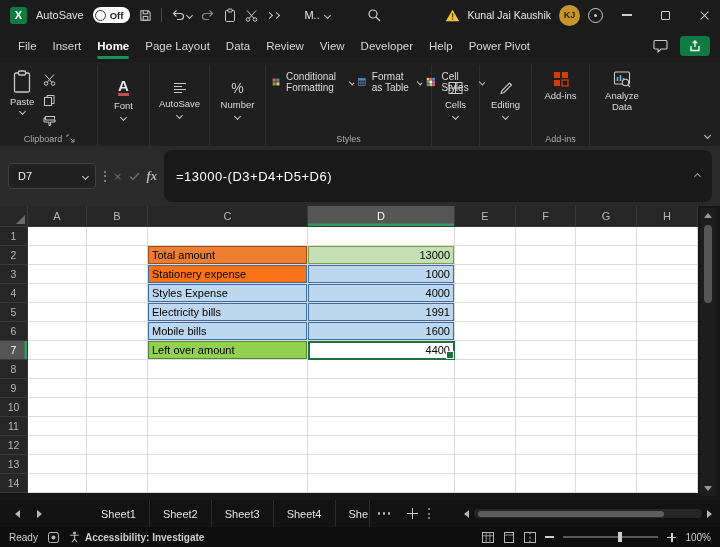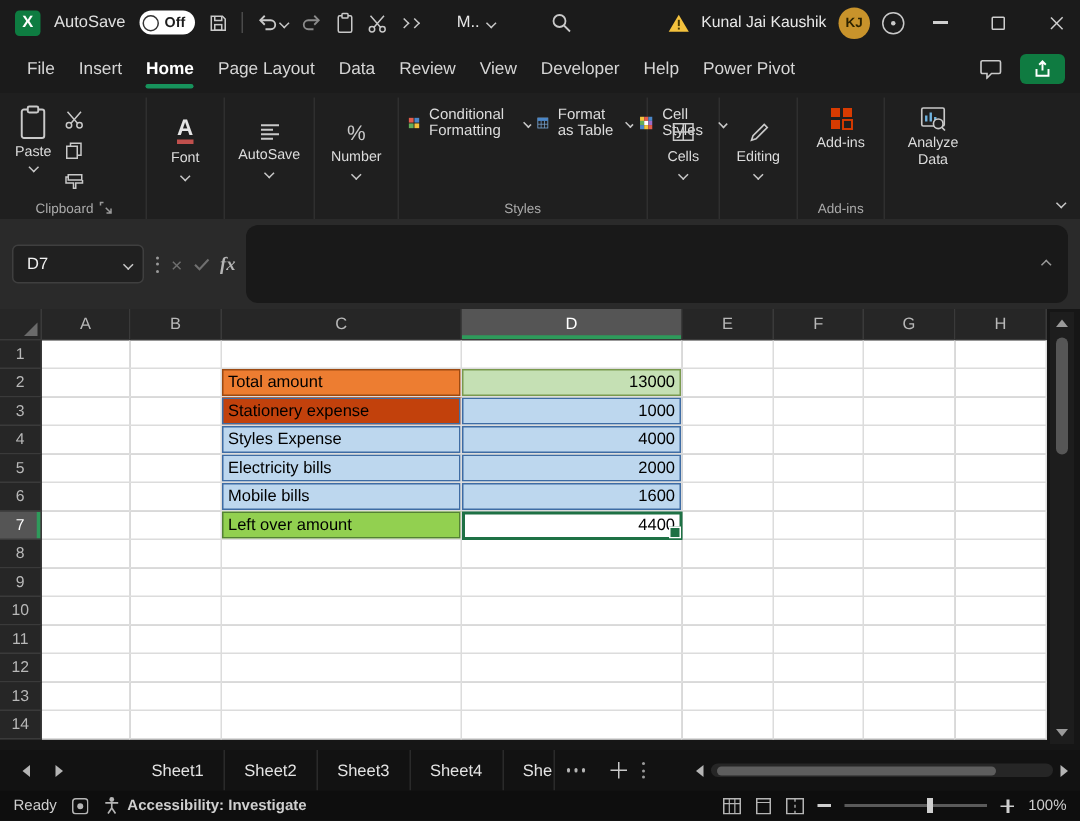--- a/index.html
+++ b/index.html
@@ -404,20 +404,21 @@
       <i></i>
       <i></i>
       <i></i>
     </span>
   <span class="fbx">×</span>
   <svg width="11" height="9" viewBox="0 0 11 9">
       <path d="M1 4.5 4 7.5 10 1" stroke="#6f6f6f" stroke-width="1.4" fill="none"></path>
     </svg>
   <span class="fx">fx</span>
   <div class="formula-input">
+    <span>=13000-(D3+D4+D5+D6)</span>
     <span class="chev up"></span>
   </div>
 </div>
 
 <div class="abs gridarea">
   <div class="ghead">
     <div class="corner">
         <i></i>
       </div>
   <div class="colhdr">A</div>
@@ -449,21 +450,21 @@
         <div class="cell num" style="background: rgb(197, 224, 180); box-shadow: rgb(122, 154, 78) 0px 0px 0px 1px inset;">13000</div>
         <div class="cell"></div>
         <div class="cell"></div>
         <div class="cell"></div>
         <div class="cell"></div>
       </div>
       <div class="grow">
         <div class="rowhdr">3</div>
         <div class="cell"></div>
         <div class="cell"></div>
-        <div class="cell" style="background: #c2410c; box-shadow: rgb(62, 108, 164) 0px 0px 0px 1px inset; text-align: right;">Stationery expense</div>
+        <div class="cell" style="background: #f97316; box-shadow: rgb(62, 108, 164) 0px 0px 0px 1px inset; text-align: right;">Stationery expense</div>
         <div class="cell num" style="background: rgb(189, 215, 238); box-shadow: rgb(62, 108, 164) 0px 0px 0px 1px inset;">1000</div>
         <div class="cell"></div>
         <div class="cell"></div>
         <div class="cell"></div>
         <div class="cell"></div>
       </div>
       <div class="grow">
         <div class="rowhdr">4</div>
         <div class="cell"></div>
         <div class="cell"></div>
@@ -472,21 +473,21 @@
         <div class="cell"></div>
         <div class="cell"></div>
         <div class="cell"></div>
         <div class="cell"></div>
       </div>
       <div class="grow">
         <div class="rowhdr">5</div>
         <div class="cell"></div>
         <div class="cell"></div>
         <div class="cell" style="background: rgb(189, 215, 238); box-shadow: rgb(62, 108, 164) 0px 0px 0px 1px inset;">Electricity bills</div>
-        <div class="cell num" style="background: rgb(189, 215, 238); box-shadow: rgb(62, 108, 164) 0px 0px 0px 1px inset;">2000</div>
+        <div class="cell num" style="background: rgb(189, 215, 238); box-shadow: rgb(62, 108, 164) 0px 0px 0px 1px inset;">1991</div>
         <div class="cell"></div>
         <div class="cell"></div>
         <div class="cell"></div>
         <div class="cell"></div>
       </div>
       <div class="grow">
         <div class="rowhdr">6</div>
         <div class="cell"></div>
         <div class="cell"></div>
         <div class="cell" style="background: rgb(189, 215, 238); box-shadow: rgb(62, 108, 164) 0px 0px 0px 1px inset;">Mobile bills</div>

